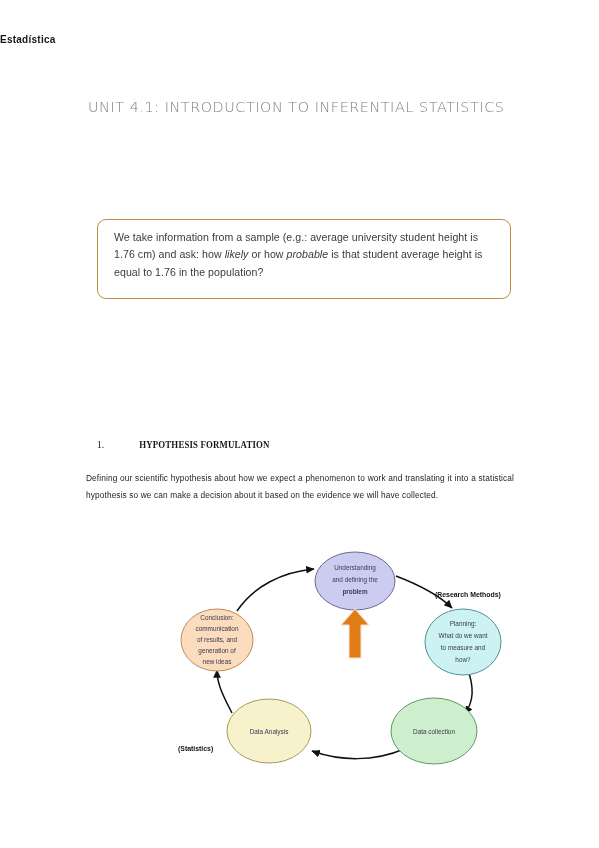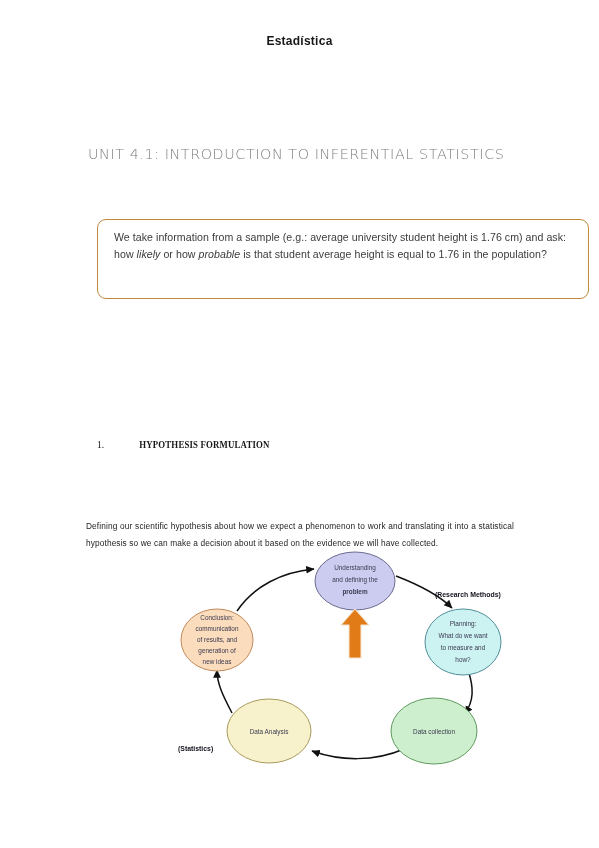--- a/index.html
+++ b/index.html
@@ -21,65 +21,63 @@
     inset: 0;
     background: #ffffff;
   }
 
   
   .doc-header {
     position: absolute;
     top: 34px;
     left: 0;
     width: 599px;
-    text-align: center;
-    font-size: 12px;
+    font-size: 10px;
     font-weight: bold;
     letter-spacing: 0.25px;
     color: #171717;
   }
 
   
   .doc-title {
     position: absolute;
     top: 99px;
     left: 88px;
     width: 440px;
     font-family: "DejaVu Sans", sans-serif;
     font-size: 14.4px;
     font-weight: 300;
     letter-spacing: 0.55px;
     color: #7d7d7d;
     white-space: nowrap;
     transform: scaleY(1.02);
     transform-origin: left top;
-    margin-top: 47px;
   }
 
   
   .para {
     position: absolute;
     left: 86px;
     width: 428px;
     font-size: 8.3px;
     line-height: 16.5px;
     text-align: justify;
     color: #1d1d1d;
     letter-spacing: 0.12px;
   }
   .para-intro { top: 150px; }
   .para-need  { top: 347px; }
-  .para-hyp   { top: 470px; margin-top: 48px; }
+  .para-hyp   { top: 470px; }
 
   
   .callout {
     position: absolute;
     left: 97px;
     top: 219px;
-    width: 492px;
+    width: 414px;
     height: 80px;
     box-sizing: border-box;
     border: 1.3px solid #c08a3e;
     border-radius: 9px;
     background: #ffffff;
     padding: 9px 14px 0 16px;
   }
   .callout-text {
     font-size: 10.6px;
     line-height: 17.3px;

